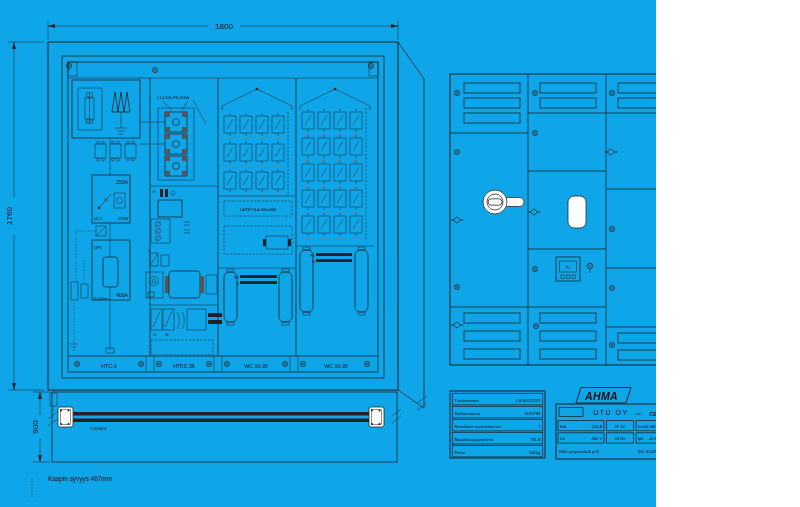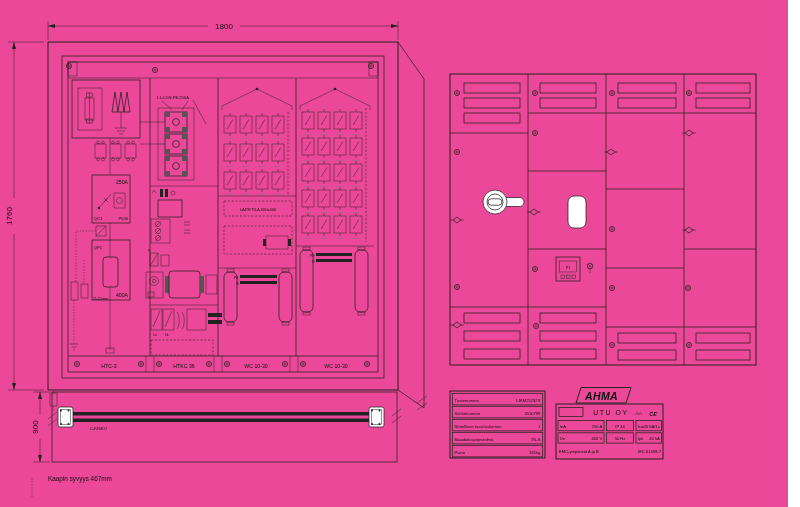--- a/index.html
+++ b/index.html
@@ -1,16 +1,16 @@
 <!DOCTYPE html>
 <html><head>
 <meta charset="utf-8">
 <style>
   html,body{margin:0;padding:0;background:#fff}
-  .wrap{position:relative;width:788px;height:507px;background:#ec4899;font-family:"Liberation Sans",sans-serif;overflow:hidden}
+  .wrap{position:relative;width:656px;height:507px;background:#0ea5e9;font-family:"Liberation Sans",sans-serif;overflow:hidden}
   svg{display:block}
   svg text{fill:#111;font-family:"Liberation Sans",sans-serif;stroke:none}
   .ln{fill:none;stroke:#222;stroke-width:.75}
   .lnF{fill:#fff;stroke:#222;stroke-width:.75}
   .ln2{fill:none;stroke:#222;stroke-width:.5}
   .thk{fill:none;stroke:#222;stroke-width:1}
   .dash{fill:none;stroke:#222;stroke-width:.55;stroke-dasharray:2.2,1.6}
   .dashf{fill:none;stroke:#333;stroke-width:.5;stroke-dasharray:1.6,1.4}
   .fil{fill:#222;stroke:none}
   .pad{fill:#555;stroke:none}

